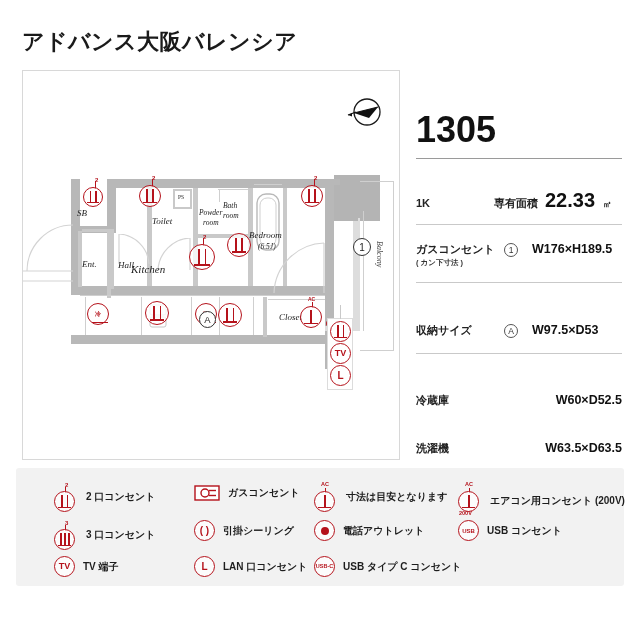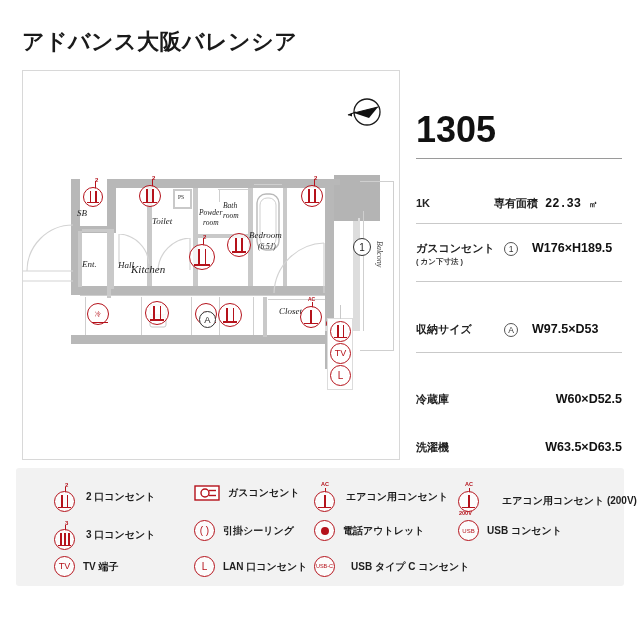--- a/index.html
+++ b/index.html
@@ -52,21 +52,21 @@
     font-style: italic; font-size: 8px; color: #444;
     writing-mode: vertical-rl; white-space: nowrap;
   }
 
   
   .sym { position: absolute; }
   .sym-circ {
     position: absolute; border: 1.6px solid #b5121b; border-radius: 50%;
     background: rgba(255,255,255,0.78);
     display: flex; align-items: center; justify-content: center;
-    color: #b5121b; font-weight: 400; line-height: 1;
+    color: #b5121b; font-weight: 700; line-height: 1;
   }
   .sym-stem { position: absolute; background: #b5121b; }
   .sup {
     position: absolute; color: #b5121b; font-weight: 700; line-height: 1;
   }
   .plug-bars { position: relative; width: 100%; height: 100%; }
   .plug-bars i {
     position: absolute; top: 16%; height: 68%; width: 1.6px; background: #b5121b;
   }
   .plug-under {
@@ -216,21 +216,21 @@
     <div class="rlabel s9" style="left:54px;  top:138px;">SB</div>
     <div class="rlabel s9" style="left:59px;  top:189px;">Ent.</div>
     <div class="rlabel s9" style="left:95px;  top:190px;">Hall</div>
     <div class="rlabel s9" style="left:129px; top:146px;">Toilet</div>
     <div class="rlabel s8" style="left:176px; top:138px;">Powder</div>
     <div class="rlabel s8" style="left:180px; top:148px;">room</div>
     <div class="rlabel s8" style="left:200px; top:131px;">Bath</div>
     <div class="rlabel s8" style="left:200px; top:141px;">room</div>
     <div class="rlabel s6" style="left:155px; top:124px;">PS</div>
     <div class="rlabel s11" style="left:108px; top:193px;">Kitchen</div>
-    <div class="rlabel s9" style="left:256px; top:236px;">Closet</div>
+    <div class="rlabel s9" style="left:256px; top:242px;">Closet</div>
     <div class="rlabel s9" style="left:226px; top:160px;">Bedroom</div>
     <div class="rlabel s8" style="left:235px; top:172px;">(6.5J)</div>
     <div class="vert-text" style="left:352px; top:170px;">Balcony</div>
 
     <div class="sym" style="left:60px; top:106px; width:26px; height:30px;">
       <div class="sup" style="left:12px; top:0px; font-size:6px;">2</div>
       <div class="sym-stem" style="left:12px; top:4px; width:1.4px; height:8px;"></div>
       <div class="sym-circ" style="left:0; top:10px; width:20px; height:20px;">
         <div class="plug-bars">
             <i style="left:32%"></i>
@@ -351,21 +351,21 @@
   </div>
 
   <div class="info">
     <div class="roomno">1305</div>
 
     <div class="rule dk" style="margin-top:10px;"></div>
 
     <div class="row" style="margin-top:11px; align-items:baseline;">
       <span class="lbl" style="width:78px;">1K</span>
       <span class="lbl">専有面積</span>
-      <span class="val" style="margin-left:7px; font-size:12px;font-family:Liberation Mono, monospace;">22.33</span>
+      <span class="val" style="margin-left:7px; font-size:20px;">22.33</span>
       <span class="unit" style="margin-left:8px;">㎡</span>
     </div>
 
     <div class="rule" style="margin-top:12px;"></div>
 
     <div class="row" style="margin-top:14px;">
       <span style="width:88px;">
         <span class="lbl">ガスコンセント</span>
         <span class="sub">( カン下寸法 )</span>
       </span>
@@ -462,36 +462,36 @@
       <span style="position:relative; width:24px; height:30px; display:inline-block;">
         <span class="sup" style="left:7px; top:0; font-size:5.5px;">AC</span>
         <span class="sym-stem" style="left:11px; top:6px; width:1.4px; height:5px;"></span>
         <span class="sym-circ" style="left:0; top:9px; width:21px; height:21px;">
           <span class="plug-bars">
               <i style="left:47%"></i>
             </span>
           <span class="plug-under"></span>
         </span>
       </span>
-      <span class="leg-text">エアコン用コンセント</span>
+      <span class="leg-text">寸法は目安となります</span>
     </div>
 
     <div class="leg-item" style="left:298px; top:52px;">
       <span class="sym-circ" style="position:relative; left:0; top:0; width:21px; height:21px;">
         <span style="display:block;width:8px;height:8px;border-radius:50%;background:#b5121b"></span>
       </span>
       <span class="leg-text">電話アウトレット</span>
     </div>
 
-    <div class="leg-item" style="left:298px; top:88px;gap:8px;">
+    <div class="leg-item" style="left:298px; top:88px;">
       <span class="sym-circ" style="position:relative; left:0; top:0; width:21px; height:21px; font-size:5.5px;">USB-C</span>
       <span class="leg-text">USB タイプ C コンセント</span>
     </div>
 
-    <div class="leg-item" style="left:442px; top:14px;gap:12px;">
+    <div class="leg-item" style="left:442px; top:14px;">
       <span style="position:relative; width:24px; height:38px; display:inline-block;">
         <span class="sup" style="left:7px; top:0; font-size:5.5px;">AC</span>
         <span class="sym-stem" style="left:11px; top:6px; width:1.4px; height:5px;"></span>
         <span class="sym-circ" style="left:0; top:9px; width:21px; height:21px;">
           <span class="plug-bars">
               <i style="left:47%"></i>
             </span>
           <span class="plug-under"></span>
         </span>
         <span class="sup" style="left:1px; top:29px; font-size:5.5px;">200V</span>

